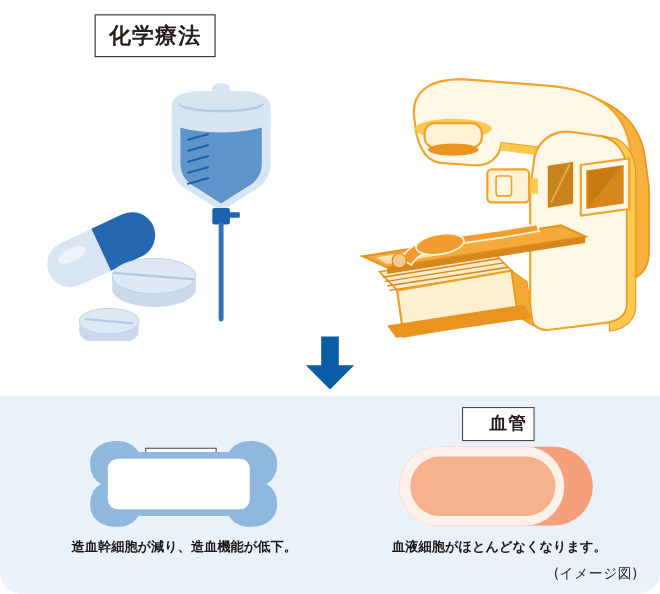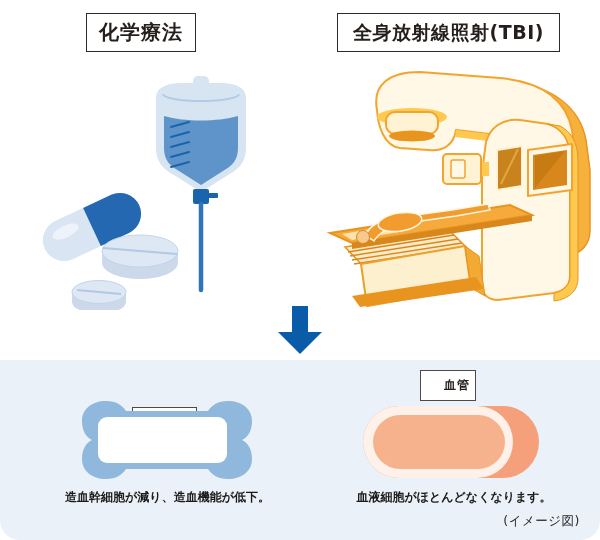--- a/index.html
+++ b/index.html
@@ -8,21 +8,21 @@
     font-family:"DejaVu Sans",sans-serif;color:#1f1b18;border-radius:20px;
   }
   .label-box{
     position:absolute;background:#ffffff;border:1.5px solid #2e2b29;
     display:flex;align-items:center;justify-content:center;
     font-weight:600;letter-spacing:1px;color:#241f1c;box-sizing:border-box;
   }
   .label-chemo{left:86px;top:13px;width:110px;height:39px;font-size:20px;}
   .label-tbi{left:337px;top:13px;width:223px;height:39px;font-size:19px;letter-spacing:0.5px;}
   .label-bone{left:132px;top:371px;width:65px;height:48px;font-size:12px;border-color:#4d4a48;margin-top:36px;}
-  .label-vessel{left:420px;top:370px;width:56px;height:31px;font-size:12px;border-color:#4d4a48;padding-left:18px;}
+  .label-vessel{left:420px;top:370px;width:66px;height:31px;font-size:16px;border-color:#4d4a48;padding-left:18px;}
   .illust{position:absolute;}
   .chemo-illust{left:35px;top:70px;}
   .machine-illust{left:304px;top:60px;}
   .arrow-wrap{position:absolute;left:276px;top:304px;width:48px;height:52px;}
   .result-panel{
     position:absolute;left:0;top:360px;width:600px;height:180px;background:#eaf1f8;
   }
   .bone-illust{left:76px;top:401px;}
   .vessel-illust{left:363px;top:406px;}
   .caption{
@@ -36,23 +36,20 @@
     font-weight:400;letter-spacing:0.5px;
   }
 </style>
 </head>
 <body>
 
 <div class="canvas">
 
   <div class="label-box label-chemo">
     <span>化学療法</span>
-  </div>
-  <div class="label-box label-tbi">
-    <span>全身放射線照射(TBI)</span>
   </div>
 
   <svg class="illust chemo-illust" width="250" height="240" viewBox="0 0 250 240">
     <g>
       <rect x="158" y="6" width="16" height="12" rx="5" fill="#d7e4f2"></rect>
       <path d="M121,28 C121,18 130,14 144,13 L188,13 C202,14 211,18 211,28 L211,78
                C211,92 204,99 193,105 L166,122 L139,105 C128,99 121,92 121,78 Z" fill="#d7e4f2"></path>
       <path d="M128,24 A38,7 0 0 0 204,24" stroke="#b4cbe6" stroke-width="2" fill="none"></path>
       <path d="M129,46 C150,52 182,52 203,46 L203,78 C203,90 197,96 188,101
                L166,115 L144,101 C135,96 129,90 129,78 Z" fill="#5e94c9"></path>

